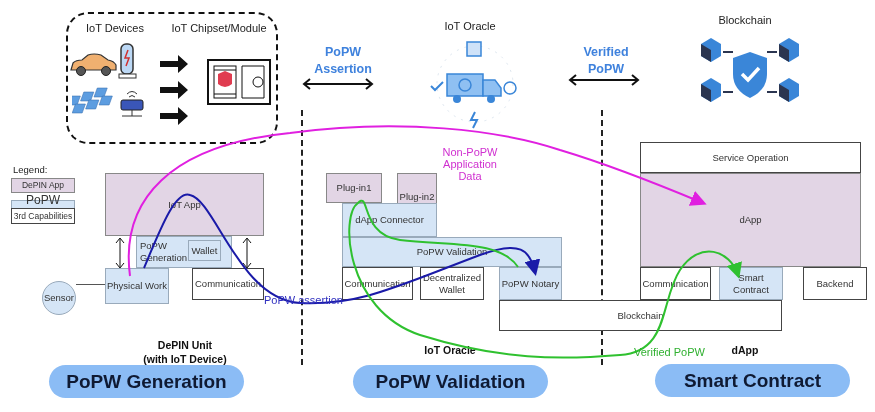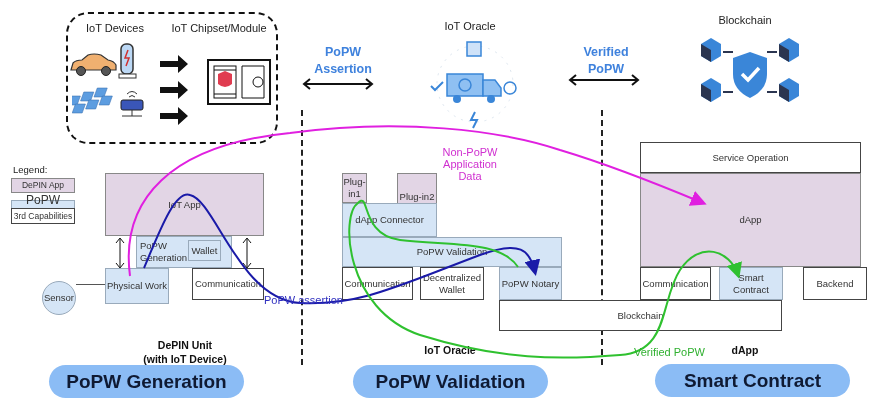--- a/index.html
+++ b/index.html
@@ -144,21 +144,21 @@
   <path d="M5 2 V30 M1 6 L5 1 L9 6 M1 26 L5 31 L9 26" stroke="#111" fill="none"></path>
   </svg>
 <svg class="abs" style="left:242px;top:237px" width="10" height="32" viewBox="0 0 10 32">
   <path d="M5 2 V30 M1 6 L5 1 L9 6 M1 26 L5 31 L9 26" stroke="#111" fill="none"></path>
   </svg>
 <div class="sub" style="left:120px;top:339px;width:130px;">
   <div>DePIN Unit</div>
   <div>(with IoT Device)</div>
 </div>
 
-<div class="box depin" style="left:342px;top:173px;width:25px;height:30px;">Plug-in1</div>
+<div class="box depin" style="left:326px;top:173px;width:56px;height:30px;">Plug-in1</div>
 <div class="box depin" style="left:397px;top:173px;width:40px;height:48px;">Plug-in2</div>
 <div class="box popw" style="left:342px;top:203px;width:95px;height:34px;">dApp Connector</div>
 <div class="box popw" style="left:342px;top:237px;width:220px;height:30px;">PoPW Validation</div>
 <div class="box cap" style="left:342px;top:267px;width:71px;height:33px;">Communication</div>
 <div class="box cap" style="left:420px;top:267px;width:64px;height:33px;">Decentralized Wallet</div>
 <div class="box popw" style="left:499px;top:267px;width:63px;height:33px;">PoPW Notary</div>
 <div class="box cap" style="left:499px;top:300px;width:283px;height:31px;">Blockchain</div>
 <div class="sub" style="left:400px;top:344px;width:100px;">IoT Oracle</div>
 
 <div class="box cap" style="left:640px;top:142px;width:221px;height:31px;">Service Operation</div>

